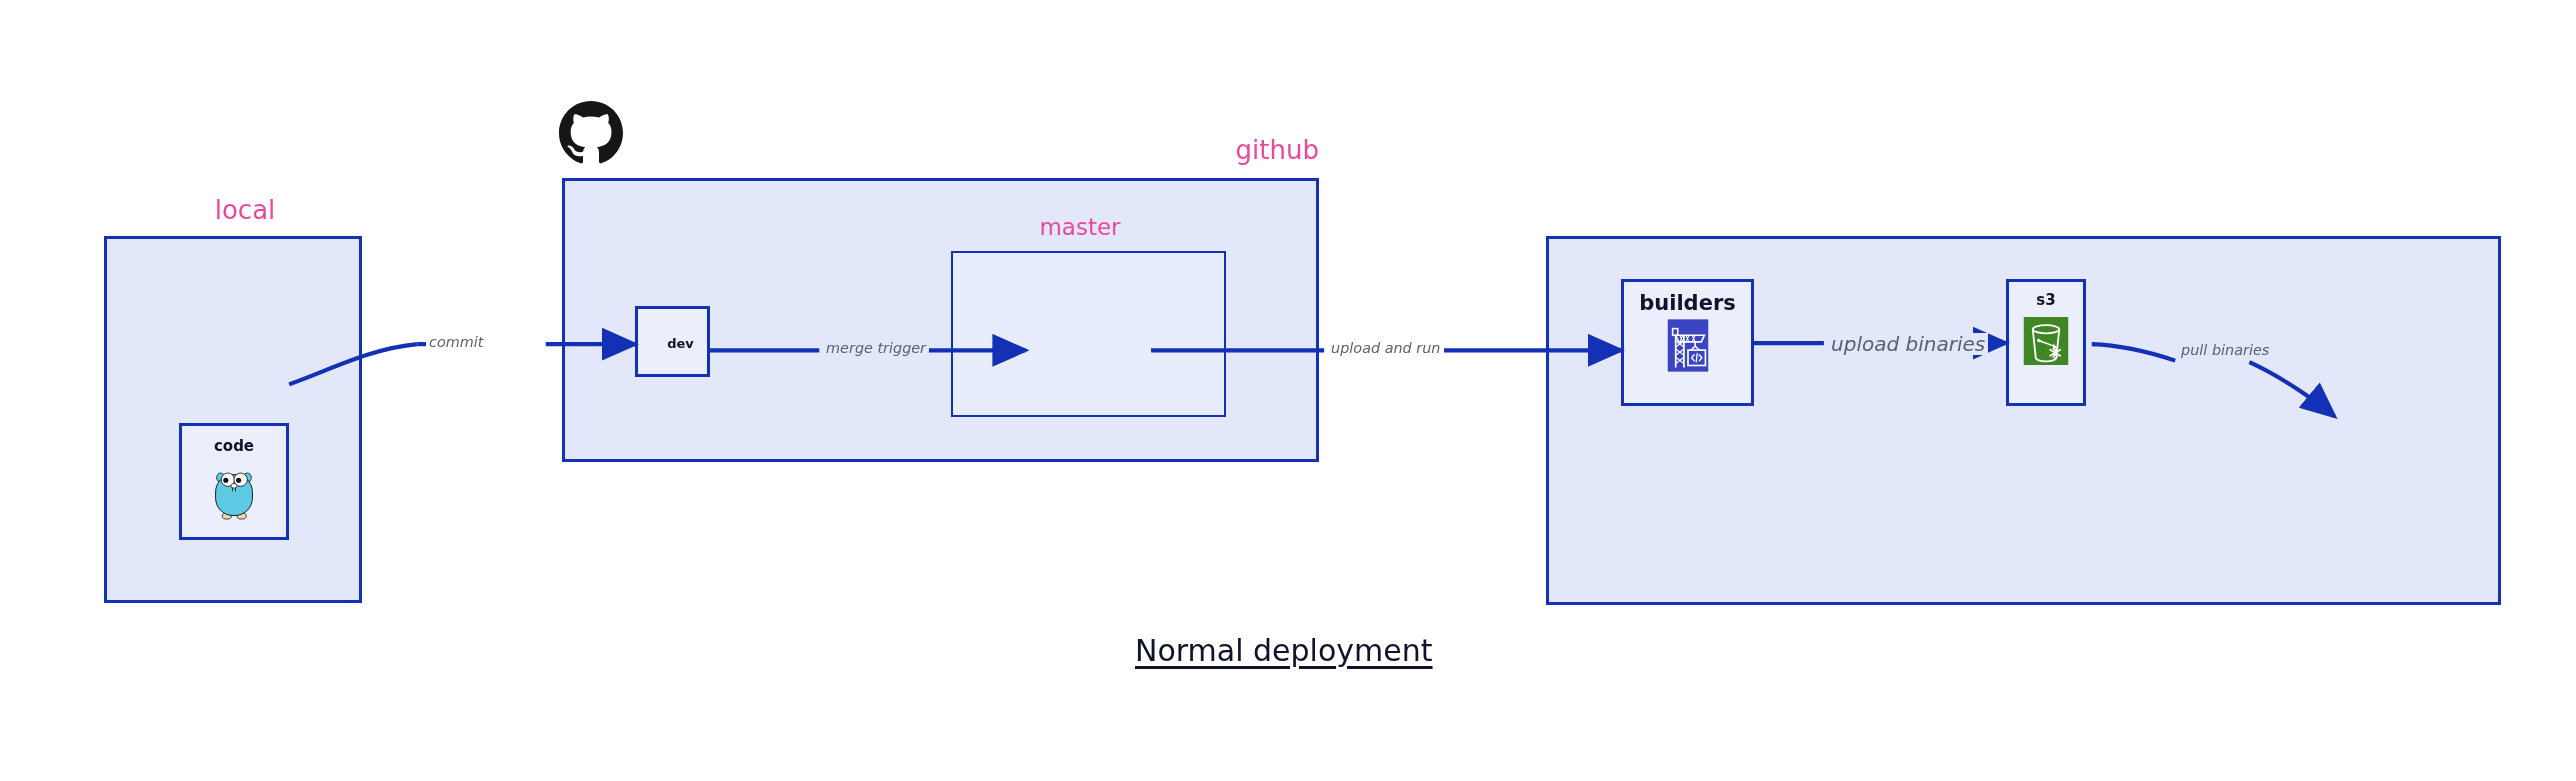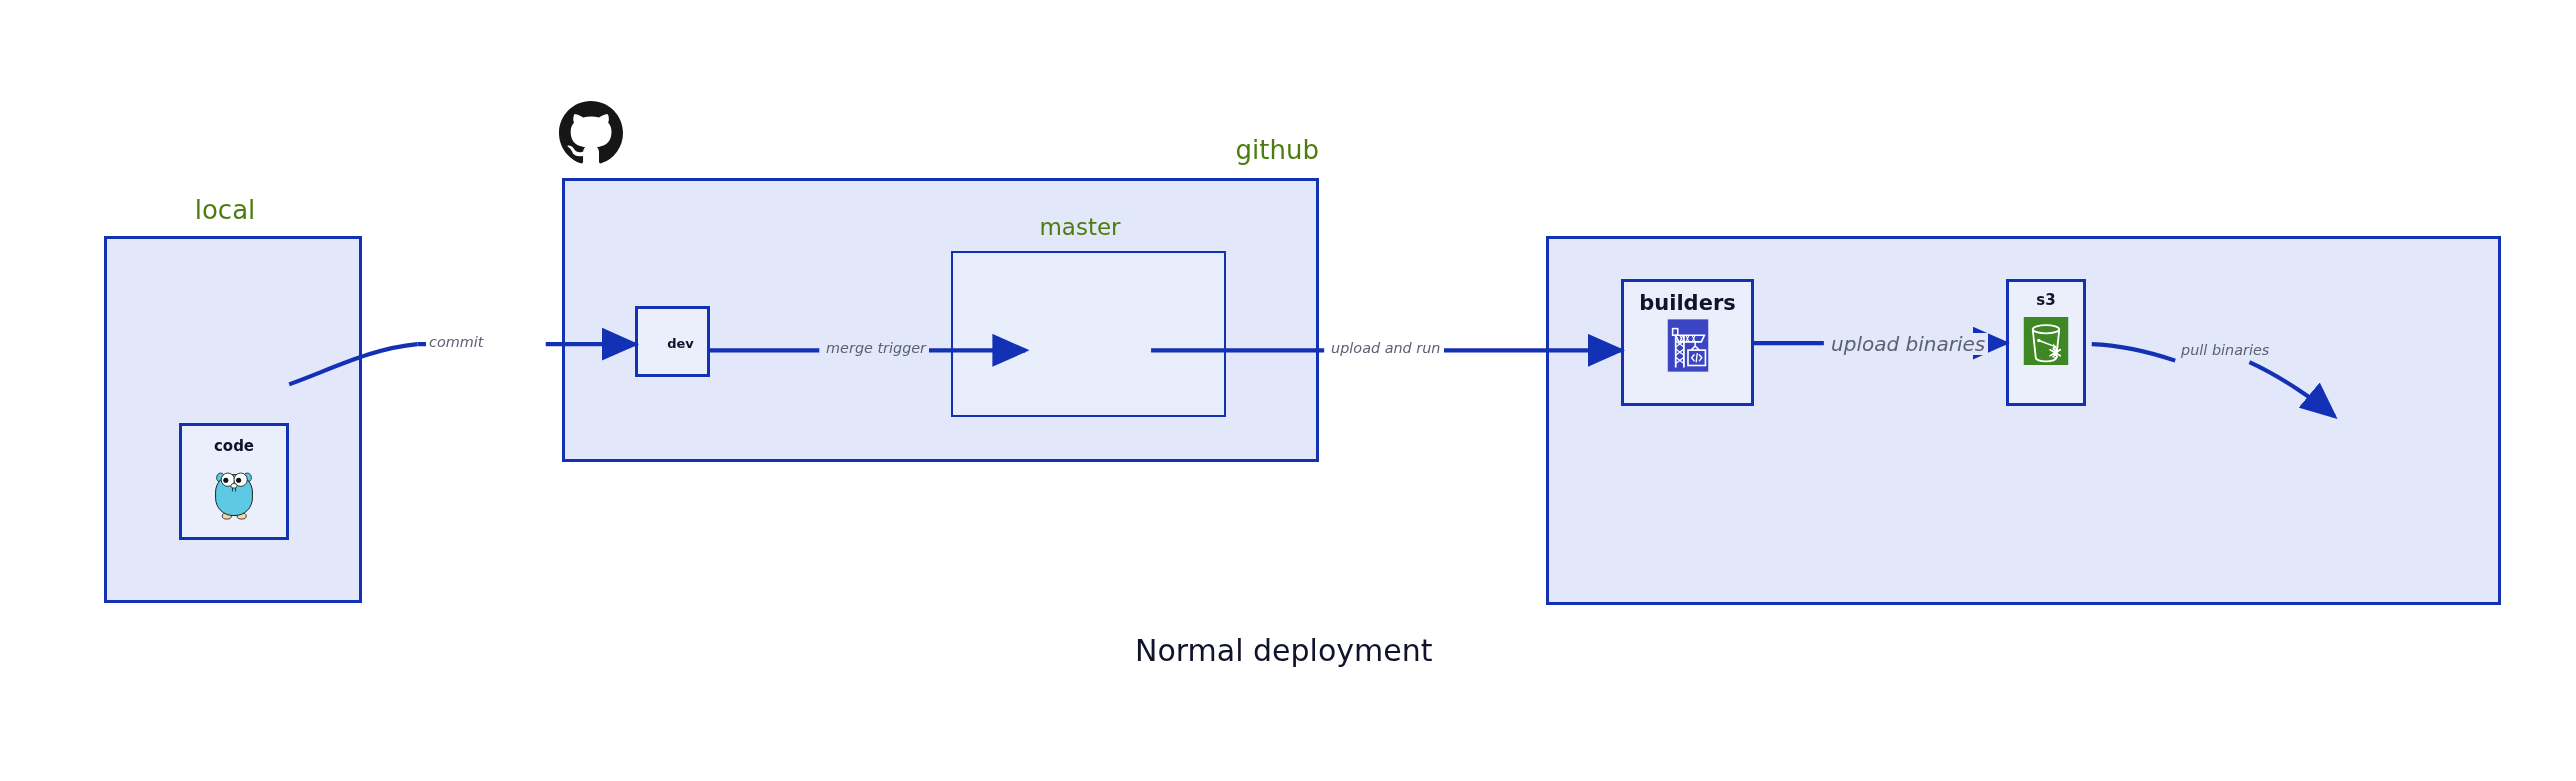--- a/index.html
+++ b/index.html
@@ -24,21 +24,21 @@
 
   
   .group {
     position: absolute;
     background: #E2E7FA;
     border: 3.6px solid #1331B5;
     box-sizing: border-box;
   }
   .group-label {
     position: absolute;
-    color: #4d7c0f;
+    color: #ec4899;
     font-family: "DejaVu Sans", sans-serif;
     font-weight: 400;
     white-space: nowrap;
     text-align: center;
   }
 
   
   .node {
     position: absolute;
     background: #EAEFFB;
@@ -81,39 +81,40 @@
   }
   .edge-label.on-group { background: #E2E7FA; }
 
   
   #diagram-title {
     position: absolute;
     color: #10132B;
     font-family: "DejaVu Sans", sans-serif;
     font-weight: 400;
     white-space: nowrap;
+    text-decoration: underline;
     text-underline-offset: 5.2px;
     text-decoration-thickness: 2.6px;
   }
 
   svg.overlay {
     position: absolute;
     left: 0; top: 0;
     width: 2604px;
     height: 781px;
     pointer-events: none;
   }
   svg.icon-svg { display: block; }
 </style>
 </head>
 <body>
 
 <div id="stage">
 
-  <div class="group-label" style="left:96px; top:195px; width:258px; font-size:26px;">local</div>
+  <div class="group-label" style="left:116px; top:195px; width:258px; font-size:26px;">local</div>
   <div class="group" style="left:104px; top:236px; width:258px; height:367px;"></div>
 
   <div class="node" style="left:179px; top:384px; width:110px; height:117px;margin-top:39px;">
     <div class="node-label" style="top:11.3px; font-size:15px;">code</div>
     <div class="node-icon" style="top:40px;">
       <svg class="icon-svg" width="44" height="54" viewBox="0 0 86 104">
         <ellipse cx="20" cy="66" rx="10" ry="6" fill="#F5D7A3" stroke="#111" stroke-width="1.5" transform="rotate(-25 20 66)"></ellipse>
         <ellipse cx="66" cy="66" rx="10" ry="6" fill="#F5D7A3" stroke="#111" stroke-width="1.5" transform="rotate(25 66 66)"></ellipse>
         <ellipse cx="29" cy="97" rx="9" ry="6" fill="#F5D7A3" stroke="#111" stroke-width="1.5"></ellipse>
         <ellipse cx="58" cy="97" rx="9" ry="6" fill="#F5D7A3" stroke="#111" stroke-width="1.5"></ellipse>

